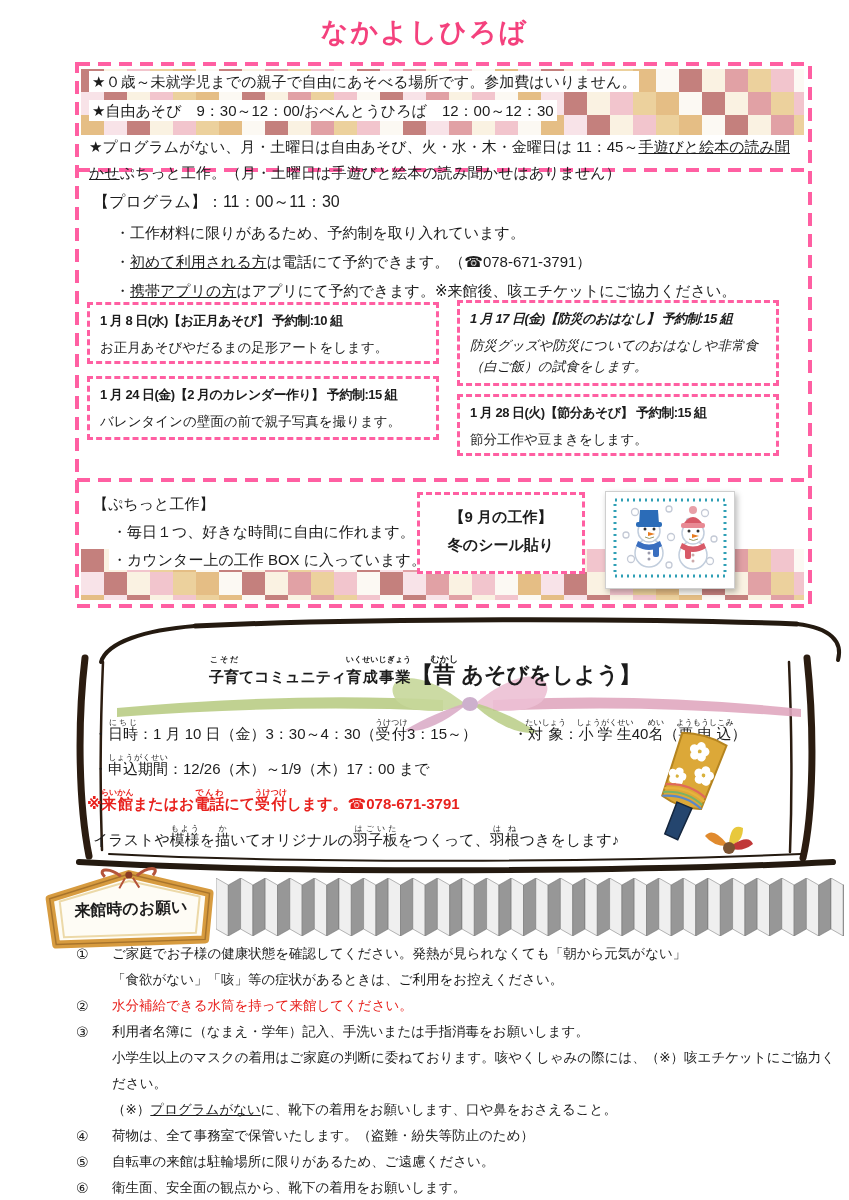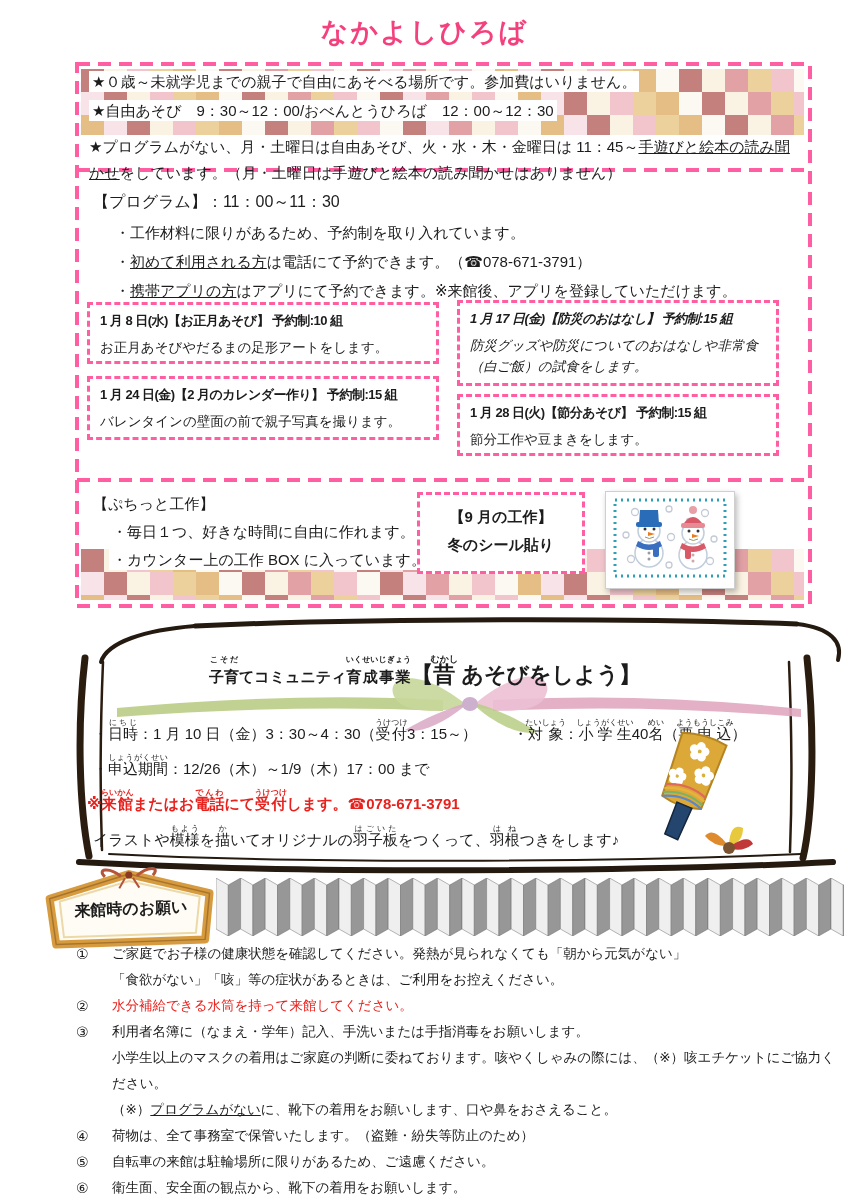--- a/index.html
+++ b/index.html
@@ -189,28 +189,28 @@
         <i style="background: rgb(231, 198, 133); left: 575px; top: 46px;"></i>
         <i style="background: rgb(223, 174, 102); left: 598px; top: 46px;"></i>
         <i style="background: rgb(251, 247, 240); left: 621px; top: 46px;"></i>
         <i style="background: rgb(181, 96, 92); left: 644px; top: 46px;"></i>
         <i style="background: rgb(249, 239, 219); left: 667px; top: 46px;"></i>
         <i style="background: rgb(217, 138, 143); left: 690px; top: 46px;"></i>
         <i style="background: rgb(231, 198, 133); left: 713px; top: 46px;"></i>
       </div>
     <div class="iline l1"><span class="wbg">★０歳～未就学児までの親子で自由にあそべる場所です。参加費はいりません。</span></div>
     <div class="iline l2"><span class="wbg">★自由あそび　9：30～12：00/おべんとうひろば　12：00～12：30</span></div>
-    <div class="iline l3"><span>★プログラムがない、月・土曜日は自由あそび、火・水・木・金曜日は 11：45～</span><span class="uline">手遊びと絵本の読み聞かせ</span><span>をしています。（月・土曜日は手遊びと絵本の読み聞かせはありません）</span></div>
+    <div class="iline l3"><span>★プログラムがない、月・土曜日は自由あそび、火・水・木・金曜日は 11：45～</span><span class="uline">手遊びと絵本の読み聞かせ</span><span>ぷちっと工作。（月・土曜日は手遊びと絵本の読み聞かせはありません）</span></div>
   </div>
 
   <div class="s2">
     <div class="ph">【プログラム】：11：00～11：30</div>
     <div class="pb pb0"><span>・工作材料に限りがあるため、予約制を取り入れています。</span><span class="uline"></span><span></span></div>
     <div class="pb pb1"><span>・</span><span class="uline">初めて利用される方</span><span>は電話にて予約できます。（☎078-671-3791）</span></div>
-    <div class="pb pb2"><span>・</span><span class="uline">携帯アプリの方</span><span>はアプリにて予約できます。※来館後、アプリを登録していただけます。</span></div>
+    <div class="pb pb2"><span>・</span><span class="uline">携帯アプリの方</span><span>はアプリにて予約できます。※来館後、咳エチケットにご協力ください。</span></div>
 
     <div class="events">
       <div class="ebox e0">
         <div class="etitle">1 月 8 日(水)【お正月あそび】 予約制:10 組</div>
         <div class="edesc">お正月あそびやだるまの足形アートをします。</div>
       </div>
       <div class="ebox e1">
         <div class="etitle">1 月 17 日(金)【防災のおはなし】 予約制:15 組</div>
         <div class="edesc">防災グッズや防災についてのおはなしや非常食（白ご飯）の試食をします。</div>
       </div>

